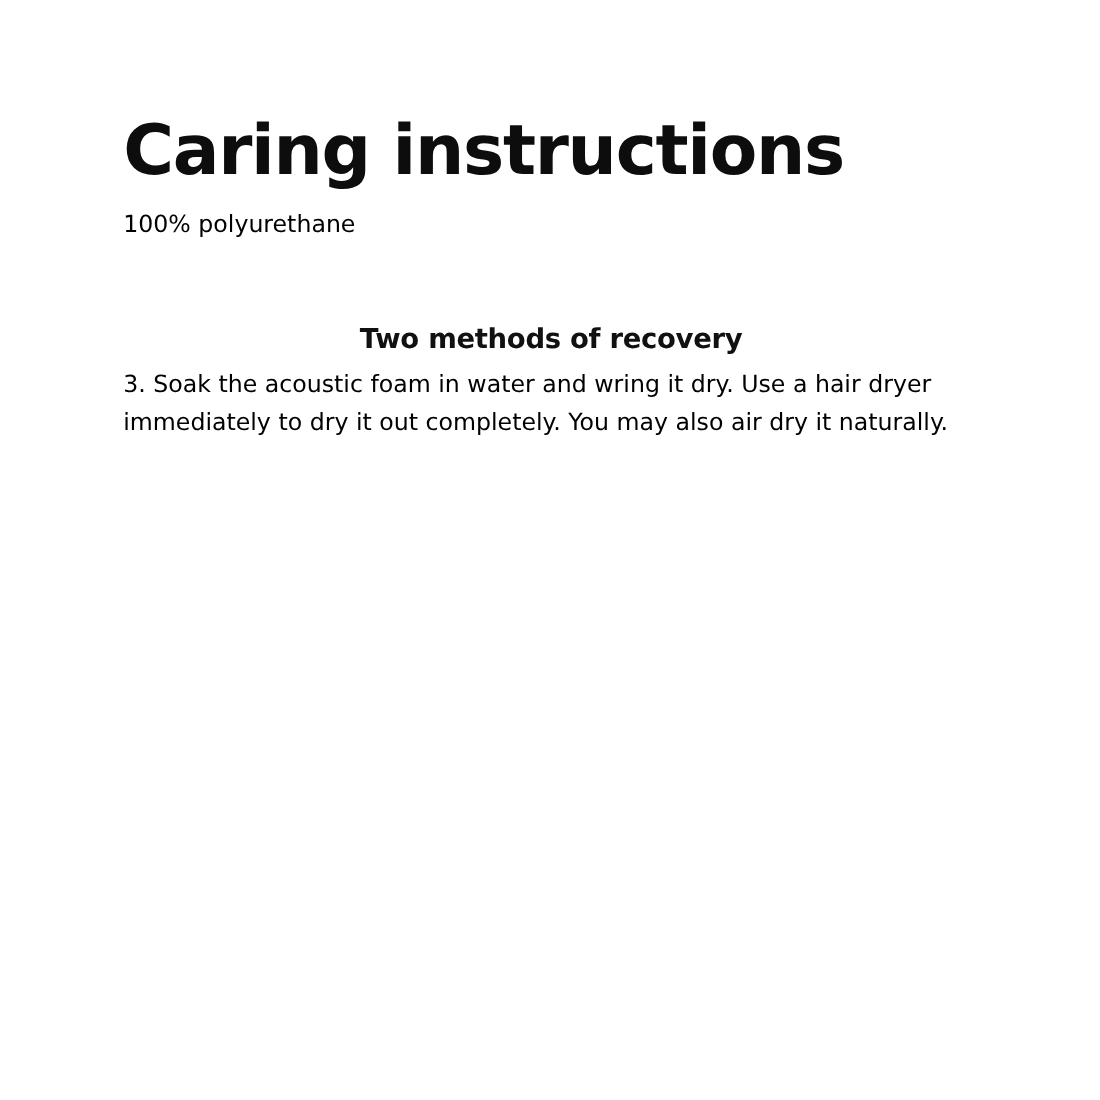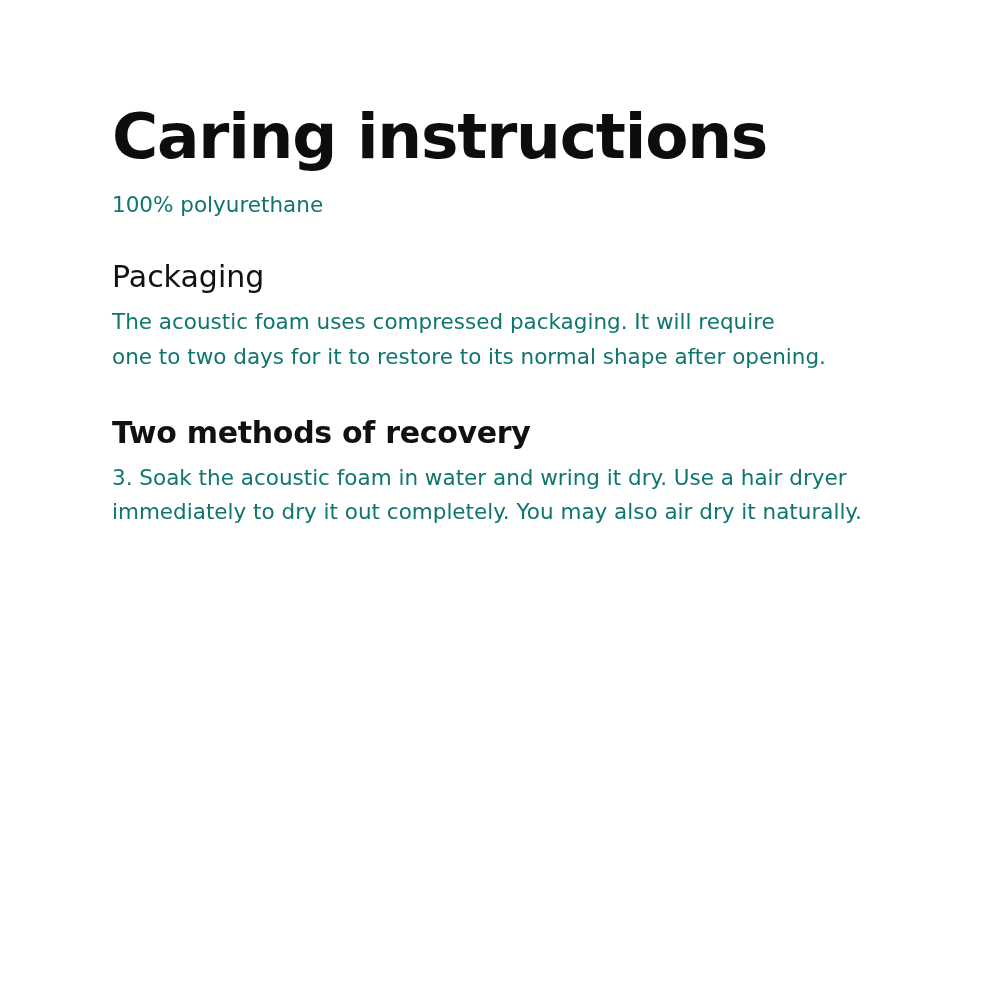--- a/index.html
+++ b/index.html
@@ -36,54 +36,50 @@
   .section-heading {
     font-family: "DejaVu Sans", sans-serif;
     font-size: 30px;
     font-weight: 400;
     line-height: 1.2;
     margin: 0 0 10px 0;
     color: #111111;
   }
   .section-heading.strong {
     font-weight: 700;
-    font-size: 30px;
+    font-size: 25px;
     letter-spacing: -0.3px;
+    text-align: center;
   }
   .body-text {
     font-family: "DejaVu Sans", sans-serif;
     font-size: 21.5px;
     font-weight: 400;
     line-height: 1.62;
     margin: 0;
-    color: #0f766e;
+    color: #000000;
     white-space: pre-line;
   }
   .gap-md { height: 30px; }
   .gap-lg { height: 34px; }
   .para + .para { margin-top: 22px; }
 </style>
 </head>
 <body>
 
 <div class="page">
 
   <h1 class="doc-title">Caring instructions</h1>
 
   <div class="section">
     <p class="body-text para">100% polyurethane</p>
   </div>
 
   <div class="gap-md"></div>
 
-  <div class="section">
-    <h2 class="section-heading">Packaging</h2>
-    <p class="body-text para">The acoustic foam uses compressed packaging. It will require
-one to two days for it to restore to its normal shape after opening.</p>
-  </div>
 
   <div class="gap-lg"></div>
 
   <div class="section">
     <h2 class="section-heading strong">Two methods of recovery</h2>
     <p class="body-text para">3. Soak the acoustic foam in water and wring it dry. Use a hair dryer immediately to dry it out completely. You may also air dry it naturally.</p>
   </div>
 
 </div>
 

